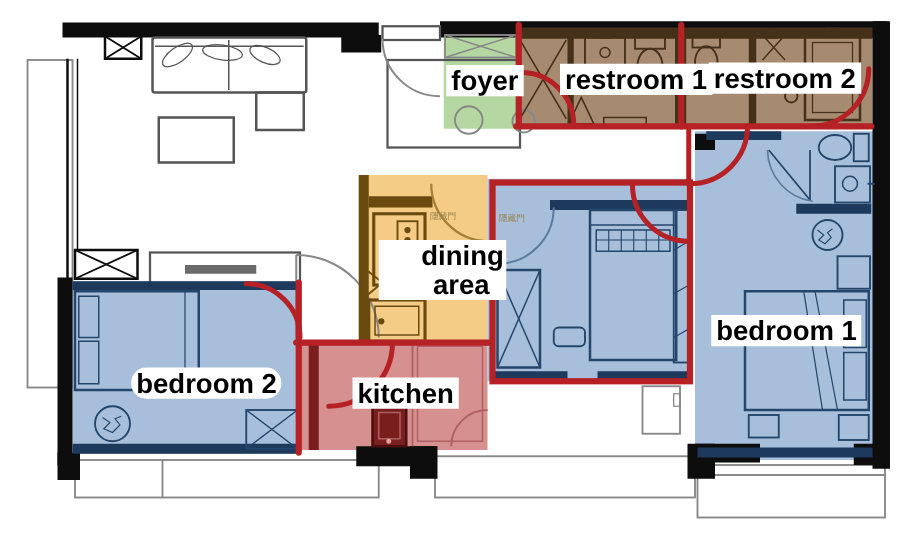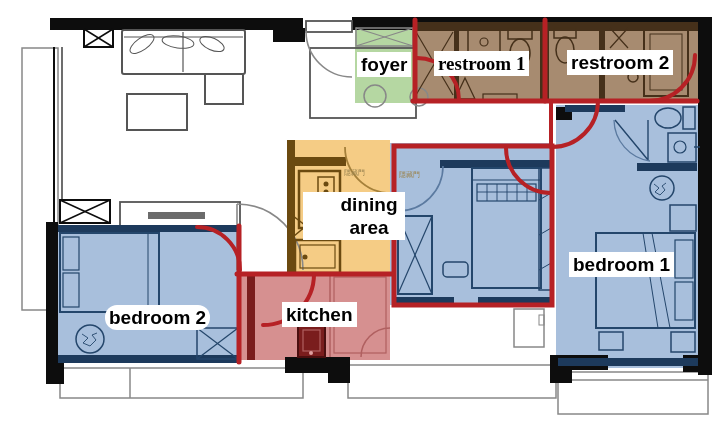--- a/index.html
+++ b/index.html
@@ -1,20 +1,20 @@
 <!DOCTYPE html>
 <html style="--wall: #0d0d0d; --line: #555555; --green: #b5d7a2; --brown: #a78b70; --brown-dark: #45301a; --brown-door: #8a6b4e; --cream: #e8e0d4; --orange: #f5cc85; --orange-dark: #6b4a10; --orange-pale: #f3ddb0; --red-room: #d69090; --red-room-dark: #7a1d1d; --blue: #a8bfdc; --blue-light: #bccde4; --blue-pale: #dce6f2; --navy: #24466b; --navy-dark: #1d3a5c; --annotation: #b62125; --label-bg: #ffffff; --label-text: #000000; --cjk: #9a8450;"><head>
 <meta charset="utf-8">
 <style>
   html,body{margin:0;padding:0;background:#ffffff;}
   .stage{position:relative;width:720px;height:429px;background:#fff;overflow:hidden;
          font-family:"Liberation Sans", sans-serif;}
   .stage svg{position:absolute;left:0;top:0;}
   .label{position:absolute;background:var(--label-bg);color:var(--label-text);
-         font-weight:bold;font-size:19px;line-height:23px;padding:1px 4px;
+         font-weight:bold;font-size:22px;line-height:23px;padding:1px 4px;
          white-space:nowrap;letter-spacing:0px;}
   .label.wrap{white-space:normal;text-align:center;width:64px;}
   .cjk{position:absolute;font-size:7px;color:var(--cjk);white-space:nowrap;}
   
   .f-wall{fill:var(--wall)} .f-white{fill:#ffffff}
   .f-blue{fill:var(--blue)} .f-bluel{fill:var(--blue-light)} .f-bluep{fill:var(--blue-pale)}
   .f-navyd{fill:var(--navy-dark)}
   .f-green{fill:var(--green)}
   .f-brown{fill:var(--brown)} .f-brownd{fill:var(--brown-dark)} .f-browndoor{fill:var(--brown-door)}
   .f-cream{fill:var(--cream)}
@@ -253,22 +253,22 @@
     <path class="s-ann" d="M 649 101 A 46 46 0 0 0 695 55" stroke-width="4"></path>
     <path class="s-ann" d="M 598 101 A 46 46 0 0 1 552 147" stroke-width="4"></path>
     <path class="s-ann" d="M 551 101 V 147" stroke-width="4"></path>
     <path class="s-ann" d="M 506 148 A 45 45 0 0 0 551 193" stroke-width="4"></path>
     <path class="s-ann" d="M 197 227 A 43 43 0 0 1 240 270" stroke-width="4"></path>
     <path class="s-ann" d="M 314 274 A 51 51 0 0 1 263 325" stroke-width="4"></path>
   </g>
 </svg>
 
   <div class="label" style="left:357px;top:52px;">foyer</div>
-  <div class="label" style="left:434px;top:51px;font-family:Liberation Serif, serif;">restroom 1</div>
+  <div class="label" style="left:448px;top:51px;">restroom 1</div>
   <div class="label" style="left:567px;top:50px;">restroom 2</div>
   <div class="label wrap" style="left:303px;top:192px;padding-left:34px;">dining area</div>
   <div class="label" style="left:282px;top:302px;text-align:center;">kitchen</div>
   <div class="label" style="left:569px;top:252px;">bedroom 1</div>
-  <div class="label" style="left:105px;top:305px;border-radius:12px;">bedroom 2</div>
+  <div class="label" style="left:105px;top:294px;border-radius:12px;">bedroom 2</div>
 
   <span class="cjk" style="left:344px;top:168px;">隱藏門</span>
   <span class="cjk" style="left:399px;top:170px;">隱藏門</span>
 </div>
 
 </body></html>

